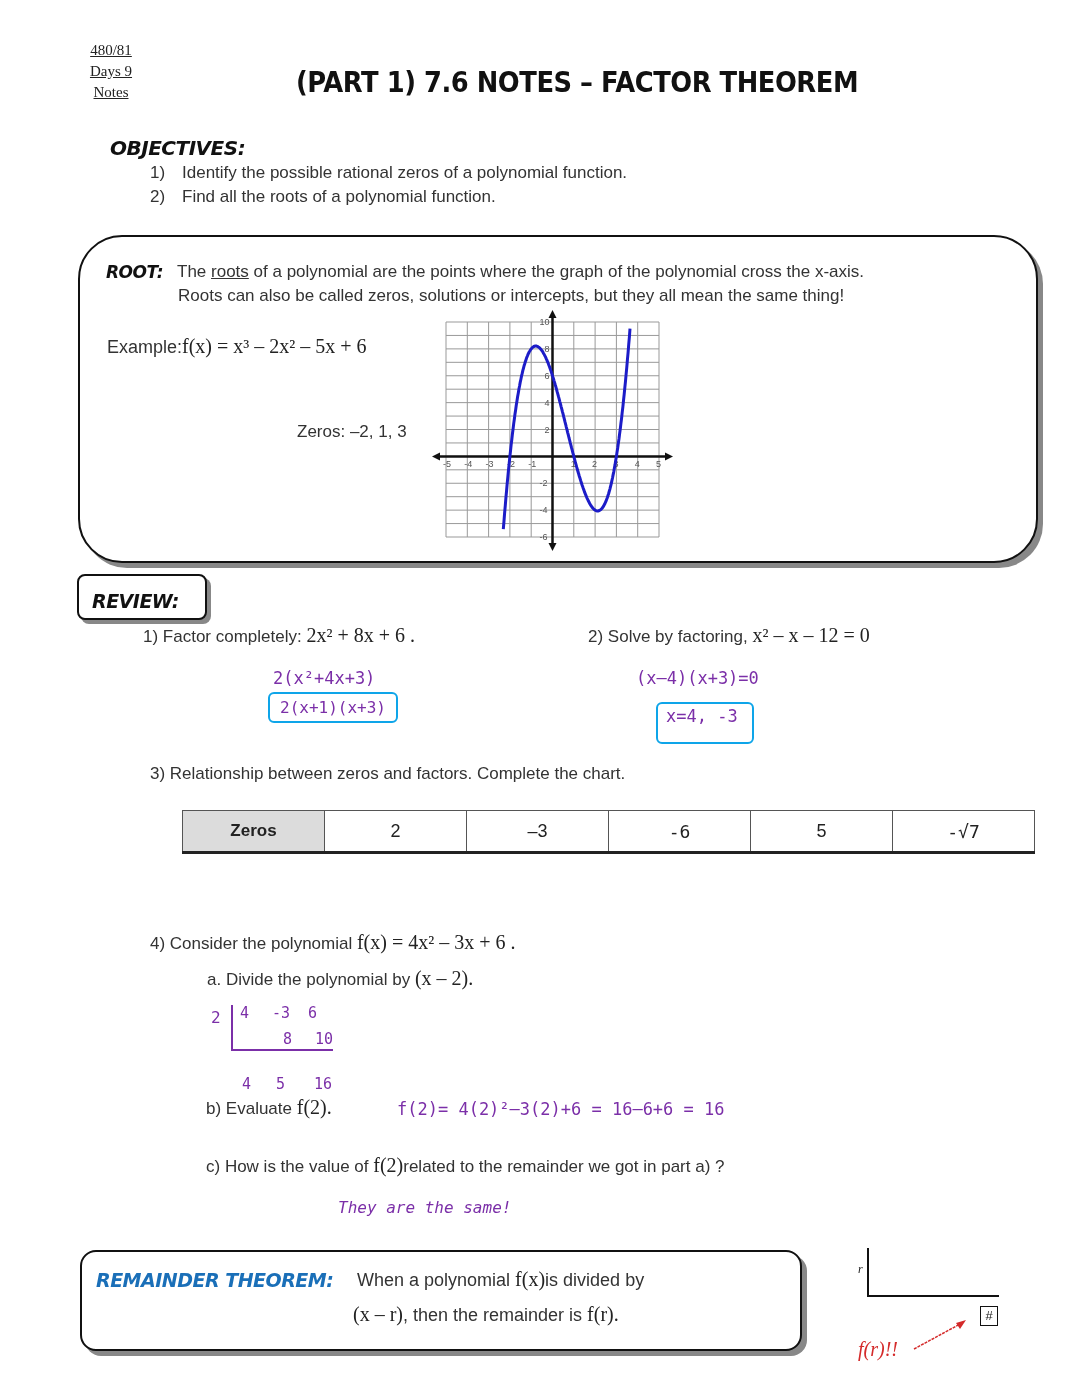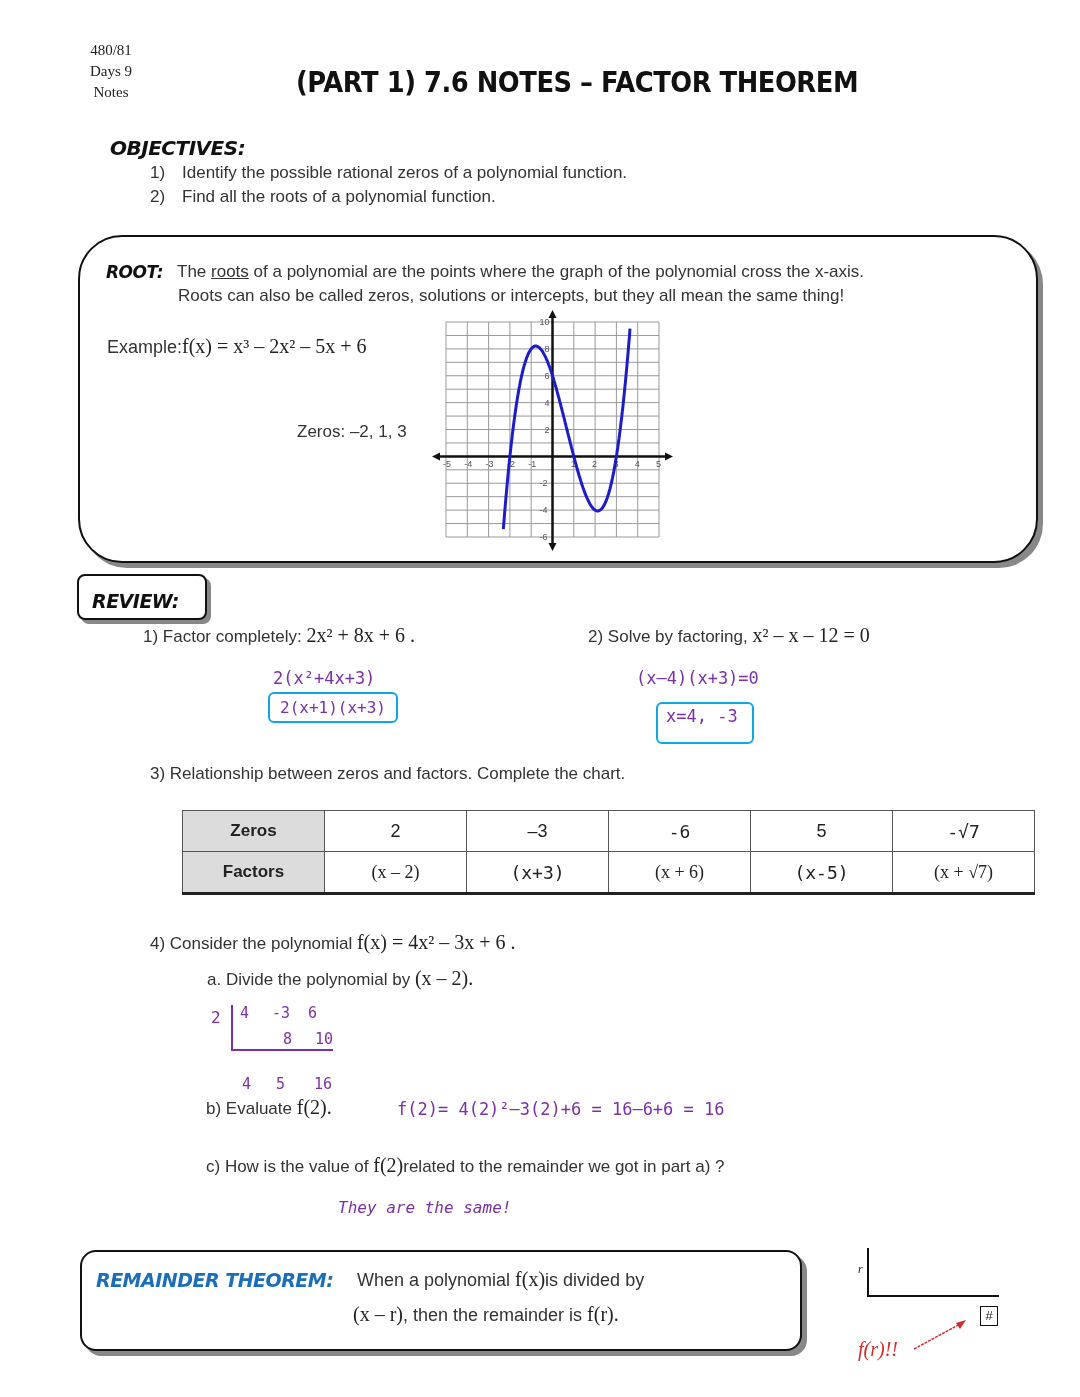--- a/index.html
+++ b/index.html
@@ -1,19 +1,19 @@
 <!DOCTYPE html>
 <html><head>
 <meta charset="utf-8">
 <style>
   html, body { margin:0; padding:0; background:#fff; }
   body { width:1080px; height:1397px; position:relative; overflow:hidden;
          font-family:"Liberation Sans", sans-serif; color:#222; }
   .abs { position:absolute; }
-  .hdr-meta { left:76px; top:40px; width:70px; text-align:center; font-family:"Liberation Serif", serif; font-size:15px; line-height:21px; color:#222; }
+  .hdr-meta { left:76px; top:40px; width:70px; text-align:center; font-family:"Liberation Serif", serif; font-size:15px; line-height:21px; color:#222;text-decoration:underline; }
   .title { left:296px; top:66px; font-family:"DejaVu Sans", sans-serif; font-weight:bold; font-size:28px; letter-spacing:-0.5px; color:#111; transform:scaleX(0.92); transform-origin:left top; }
   .comic { font-family:"DejaVu Sans", sans-serif; font-weight:bold; font-style:italic; letter-spacing:-0.5px; }
   .obj-head { left:110px; top:136px; font-size:20px; color:#111; }
   .obj-list { left:150px; top:161px; font-size:17px; line-height:24px; color:#333; }
   .obj-list .num { display:inline-block; width:32px; }
   .root-box { left:78px; top:235px; width:956px; height:324px; border:2px solid #111; border-radius:44px; box-shadow:5px 5px 0 #888; background:#fff; }
   .root-label { left:106px; top:262px; font-size:17px; color:#111; }
   .root-l1 { left:177px; top:262px; font-size:17px; color:#333; }
   .root-l2 { left:178px; top:286px; font-size:17px; color:#333; }
   .underline { text-decoration:underline; }
@@ -152,28 +152,20 @@
 <table class="chart">
   <tbody>
       <tr>
     <td class="hd">Zeros</td>
     <td>2</td>
     <td>–3</td>
     <td class="hw">-6</td>
     <td>5</td>
     <td class="hw">-√7</td>
   </tr>
-  <tr>
-    <td class="hd">Factors</td>
-    <td class="math">(x – 2)</td>
-    <td class="hw">(x+3)</td>
-    <td class="math">(x + 6)</td>
-    <td class="hw">(x-5)</td>
-    <td class="math">(x + √7)</td>
-  </tr>
 </tbody>
   </table>
 
 <div class="abs q4">
   <span>4)  Consider the polynomial</span>
   <span class="math">f(x) = 4x² – 3x + 6 .</span>
 </div>
 <div class="abs q4a">
   <span>a.   Divide the polynomial by</span>
   <span class="math">(x – 2).</span>

